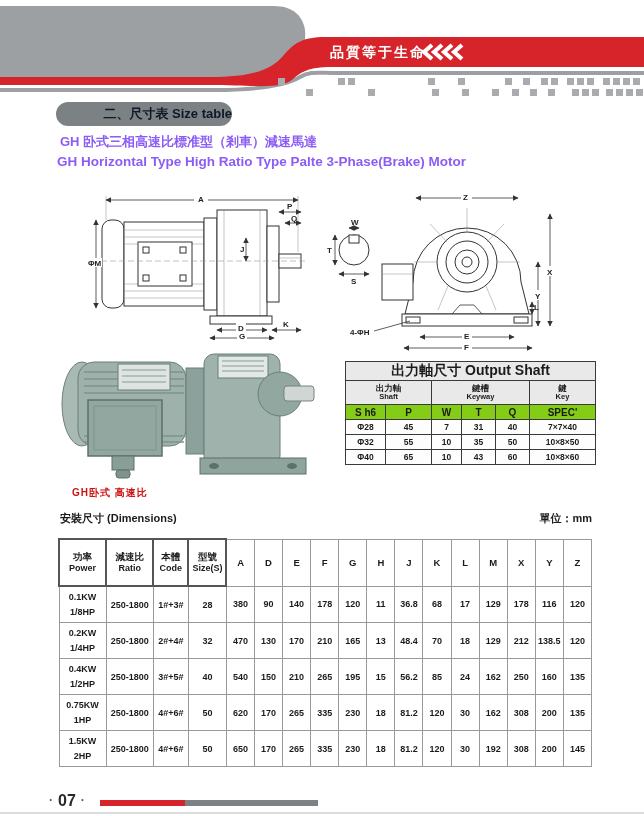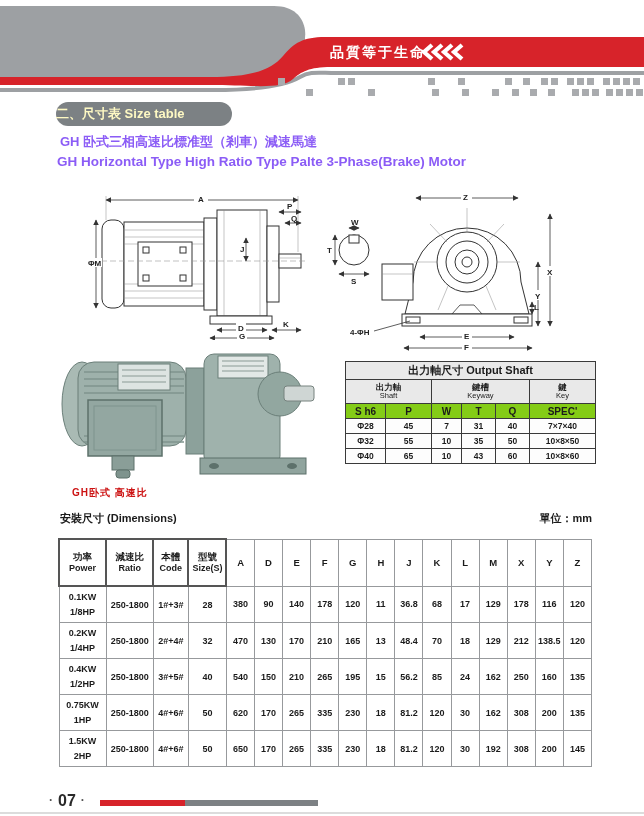--- a/index.html
+++ b/index.html
@@ -4,42 +4,42 @@
 <style>
   html,body{margin:0;padding:0;background:#ffffff;}
   .page{position:relative;width:644px;height:816px;background:#fff;overflow:hidden;
         font-family:"Liberation Sans","DejaVu Sans",sans-serif;color:#1b1b1b;}
   .abs{position:absolute;}
 
   
   .banner-text{position:absolute;left:330px;top:44px;font-size:14px;font-weight:bold;
                color:#fff;letter-spacing:2px;white-space:nowrap;}
   .section-pill{position:absolute;left:56px;top:102px;width:176px;height:24px;
-                background:var(--pill,#7c8184);border-radius:13px;color:#fef9c3;
-                font-size:13px;font-weight:bold;text-align:left;line-height:24px;}
+                background:var(--pill,#7c8184);border-radius:13px;color:#0f172a;
+                font-size:13px;font-weight:bold;text-align:right;line-height:24px;}
   .title-zh{position:absolute;left:60px;top:133px;font-size:13px;font-weight:bold;color:#8b5cf6;}
   .title-en{position:absolute;left:57px;top:154px;font-size:13.5px;font-weight:600;color:#8b5cf6;}
 
   
   svg text{font-family:"Liberation Sans","DejaVu Sans",sans-serif;font-size:8px;font-weight:bold;fill:#222;}
   .lineart{stroke:#333;fill:#fff;stroke-width:1;}
   .thin{stroke:#888;stroke-width:0.5;}
   .dim{stroke:#333;stroke-width:0.8;fill:none;}
 
   .photo-caption{position:absolute;left:72px;top:486px;font-size:10px;font-weight:bold;
                  color:var(--caption,#cc1111);letter-spacing:1px;}
 
   
   .shaft-table{position:absolute;left:345px;top:361px;width:250px;border-collapse:collapse;
                table-layout:fixed;font-size:8.5px;}
   .shaft-table th,.shaft-table td{border:1px solid #3a3a3a;text-align:center;vertical-align:middle;padding:0;}
-  .shaft-table .t-title{height:17px;background:#e9e9e9;font-size:11px;font-weight:bold;}
+  .shaft-table .t-title{height:17px;background:#e9e9e9;font-size:14px;font-weight:bold;}
   .shaft-table .t-group{height:24px;background:#e9e9e9;}
   .shaft-table .t-group .zh{font-size:8.5px;font-weight:bold;line-height:1.2;}
-  .shaft-table .t-group .en{font-size:7.5px;font-weight:normal;line-height:1.1;}
+  .shaft-table .t-group .en{font-size:7.5px;font-weight:bold;line-height:1.1;}
   .shaft-table .t-cols th{height:14px;background:#84cc16;font-size:10px;}
   .shaft-table tbody td{height:14px;font-weight:bold;background:#fdfdfd;}
 
   
   .dims-label{position:absolute;left:60px;top:511px;font-size:11px;font-weight:bold;}
   .unit-label{position:absolute;right:52px;top:511px;font-size:11px;font-weight:bold;}
   .dims-table{position:absolute;left:58px;top:538px;width:534px;border-collapse:collapse;
               table-layout:fixed;font-size:9px;}
   .dims-table th,.dims-table td{border:1px solid #97999c;text-align:center;vertical-align:middle;padding:0;}
   .dims-table thead th{height:45px;font-size:9.5px;font-weight:bold;background:#fff;}

